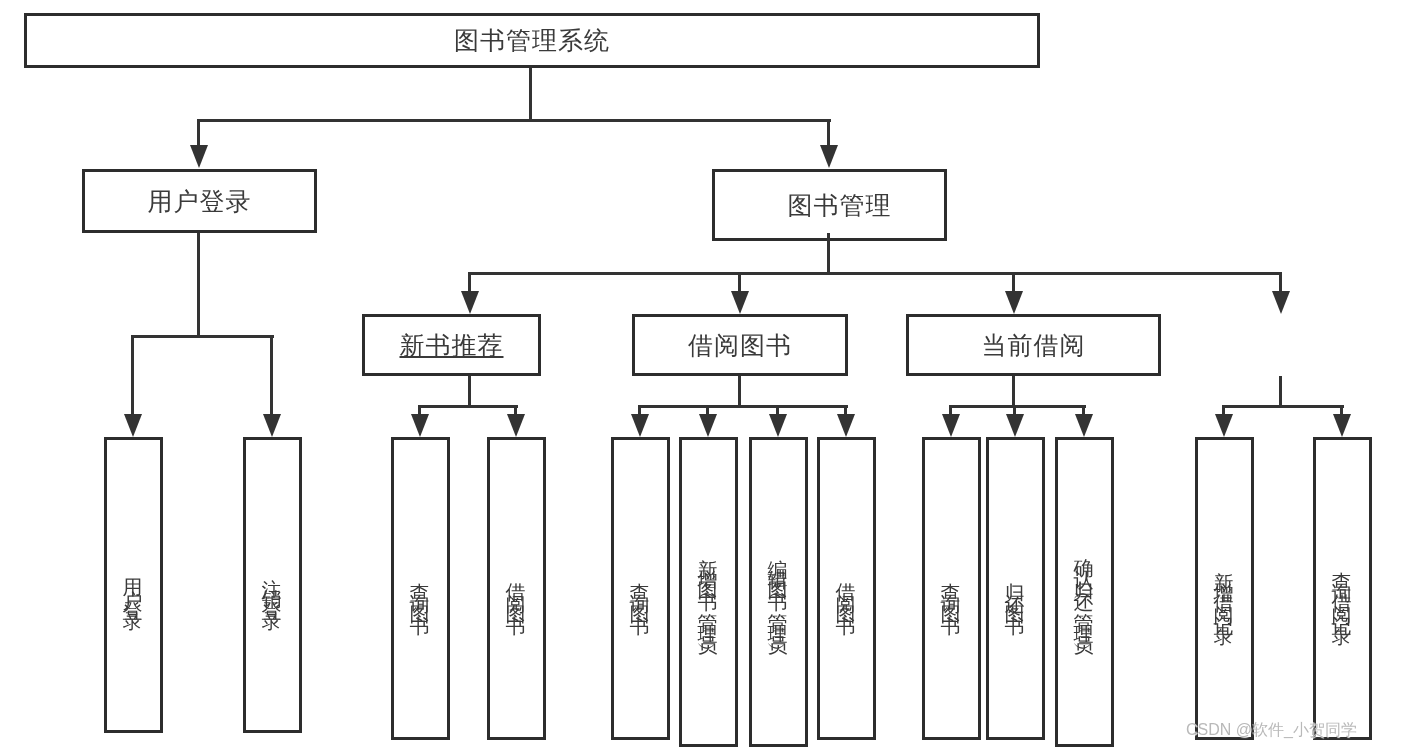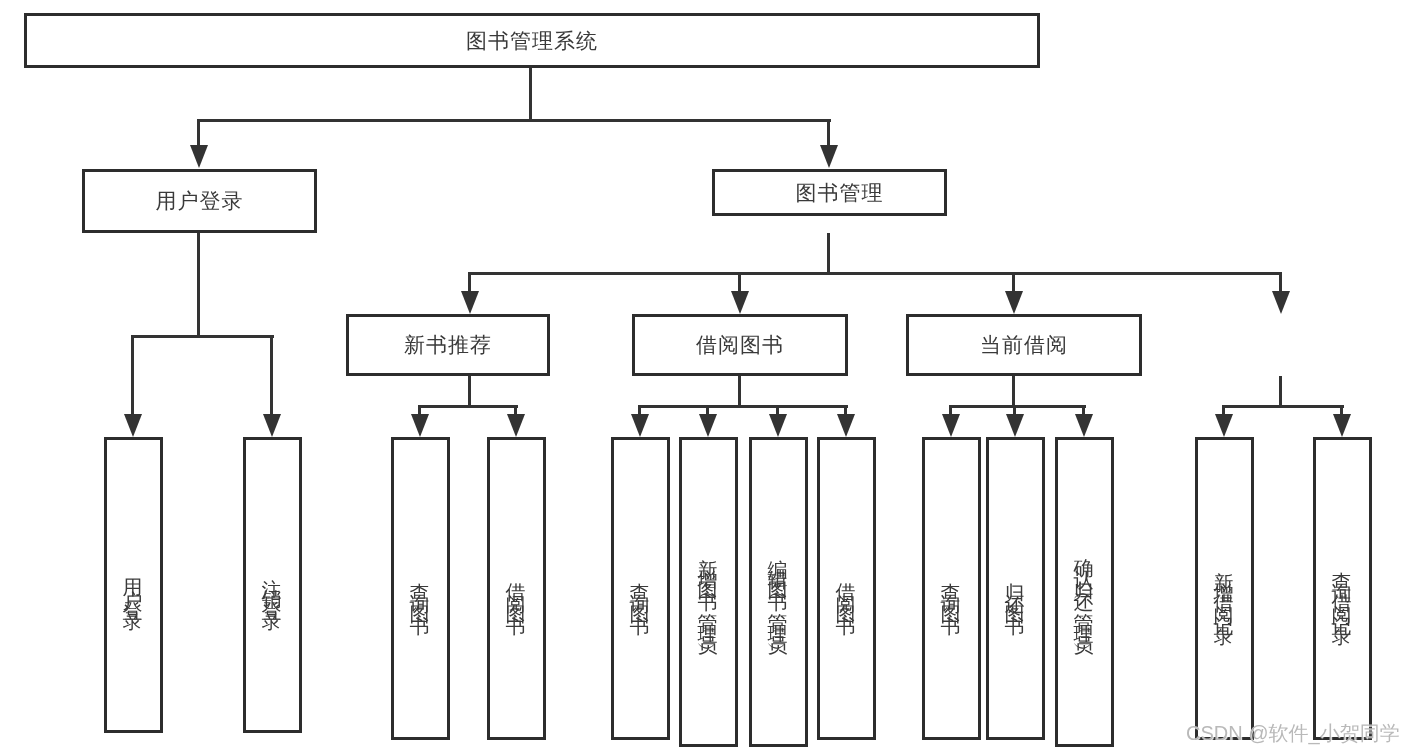--- a/index.html
+++ b/index.html
@@ -4,78 +4,78 @@
 <style>
   html,body { margin:0; padding:0; background:#ffffff; }
   #canvas {
     position:relative; width:1405px; height:747px; background:#ffffff;
     font-family:"Liberation Sans","DejaVu Sans",sans-serif; overflow:hidden;
   }
   .box {
     position:absolute; box-sizing:border-box;
     border:3px solid #2d2d2d; background:#ffffff;
     display:flex; align-items:center; justify-content:center;
-    color:#3a3a3a; font-size:21px; letter-spacing:1px; white-space:nowrap;
+    color:#3a3a3a; font-size:25px; letter-spacing:1px; white-space:nowrap;
   }
   .vbox {
     writing-mode:vertical-rl; font-size:20px; letter-spacing:11px;
     white-space:normal;
   }
   .vline { position:absolute; width:3px; background:#333333; }
   .hline { position:absolute; height:3px; background:#333333; }
   .arrow {
     position:absolute; width:0; height:0;
     border-left:9px solid transparent; border-right:9px solid transparent;
     border-top:23px solid #333333;
   }
   .watermark {
     position:absolute; left:1186px; top:720px;
-    color:#b9b9b9; font-size:20px; white-space:nowrap;
+    color:#b9b9b9; font-size:16px; white-space:nowrap;
     text-shadow:1px 1px 1px rgba(255,255,255,0.95);
     z-index:5;
   }
 </style>
 </head>
 <body>
 
 <div id="canvas">
 
   <div class="box" style="left:24px; top:13px; width:1016px; height:55px;">图书管理系统</div>
 
   <div class="vline" style="left:529px; top:68px; height:53px;"></div>
   <div class="hline" style="left:197px; top:119px; width:634px;"></div>
   <div class="vline" style="left:197px; top:119px; height:28px;"></div>
   <div class="arrow" style="left:190px; top:145px;"></div>
   <div class="vline" style="left:827px; top:119px; height:28px;"></div>
   <div class="arrow" style="left:820px; top:145px;"></div>
 
   <div class="box" style="left:82px; top:169px; width:235px; height:64px;">用户登录</div>
-  <div class="box" style="left:712px; top:169px; width:235px; height:47px;padding-left:20px;">图书管理</div>
+  <div class="box" style="left:712px; top:169px; width:235px; height:72px;padding-left:20px;">图书管理</div>
 
   <div class="vline" style="left:197px; top:233px; height:104px;"></div>
   <div class="hline" style="left:131px; top:335px; width:143px;"></div>
   <div class="vline" style="left:131px; top:335px; height:82px;"></div>
   <div class="arrow" style="left:124px; top:414px;"></div>
   <div class="vline" style="left:270px; top:335px; height:82px;"></div>
   <div class="arrow" style="left:263px; top:414px;"></div>
 
   <div class="vline" style="left:827px; top:233px; height:41px;"></div>
   <div class="hline" style="left:468px; top:272px; width:814px;"></div>
   <div class="vline" style="left:468px; top:272px; height:21px;"></div>
   <div class="arrow" style="left:461px; top:291px;"></div>
   <div class="vline" style="left:738px; top:272px; height:21px;"></div>
   <div class="arrow" style="left:731px; top:291px;"></div>
   <div class="vline" style="left:1012px; top:272px; height:21px;"></div>
   <div class="arrow" style="left:1005px; top:291px;"></div>
   <div class="vline" style="left:1279px; top:272px; height:21px;"></div>
   <div class="arrow" style="left:1272px; top:291px;"></div>
 
-  <div class="box" style="left:346px; top:314px; width:204px; height:62px;">新书推荐</div>
+  <div class="box" style="left:362px; top:314px; width:179px; height:62px;text-decoration:underline;">新书推荐</div>
   <div class="box" style="left:632px; top:314px; width:216px; height:62px;">借阅图书</div>
-  <div class="box" style="left:906px; top:314px; width:236px; height:62px;">当前借阅</div>
+  <div class="box" style="left:906px; top:314px; width:255px; height:62px;">当前借阅</div>
 
   <div class="vline" style="left:468px; top:376px; height:31px;"></div>
   <div class="hline" style="left:418px; top:405px; width:100px;"></div>
   <div class="vline" style="left:418px; top:405px; height:12px;"></div>
   <div class="arrow" style="left:411px; top:414px;"></div>
   <div class="vline" style="left:514px; top:405px; height:12px;"></div>
   <div class="arrow" style="left:507px; top:414px;"></div>
 
   <div class="vline" style="left:738px; top:376px; height:31px;"></div>
   <div class="hline" style="left:638px; top:405px; width:210px;"></div>

